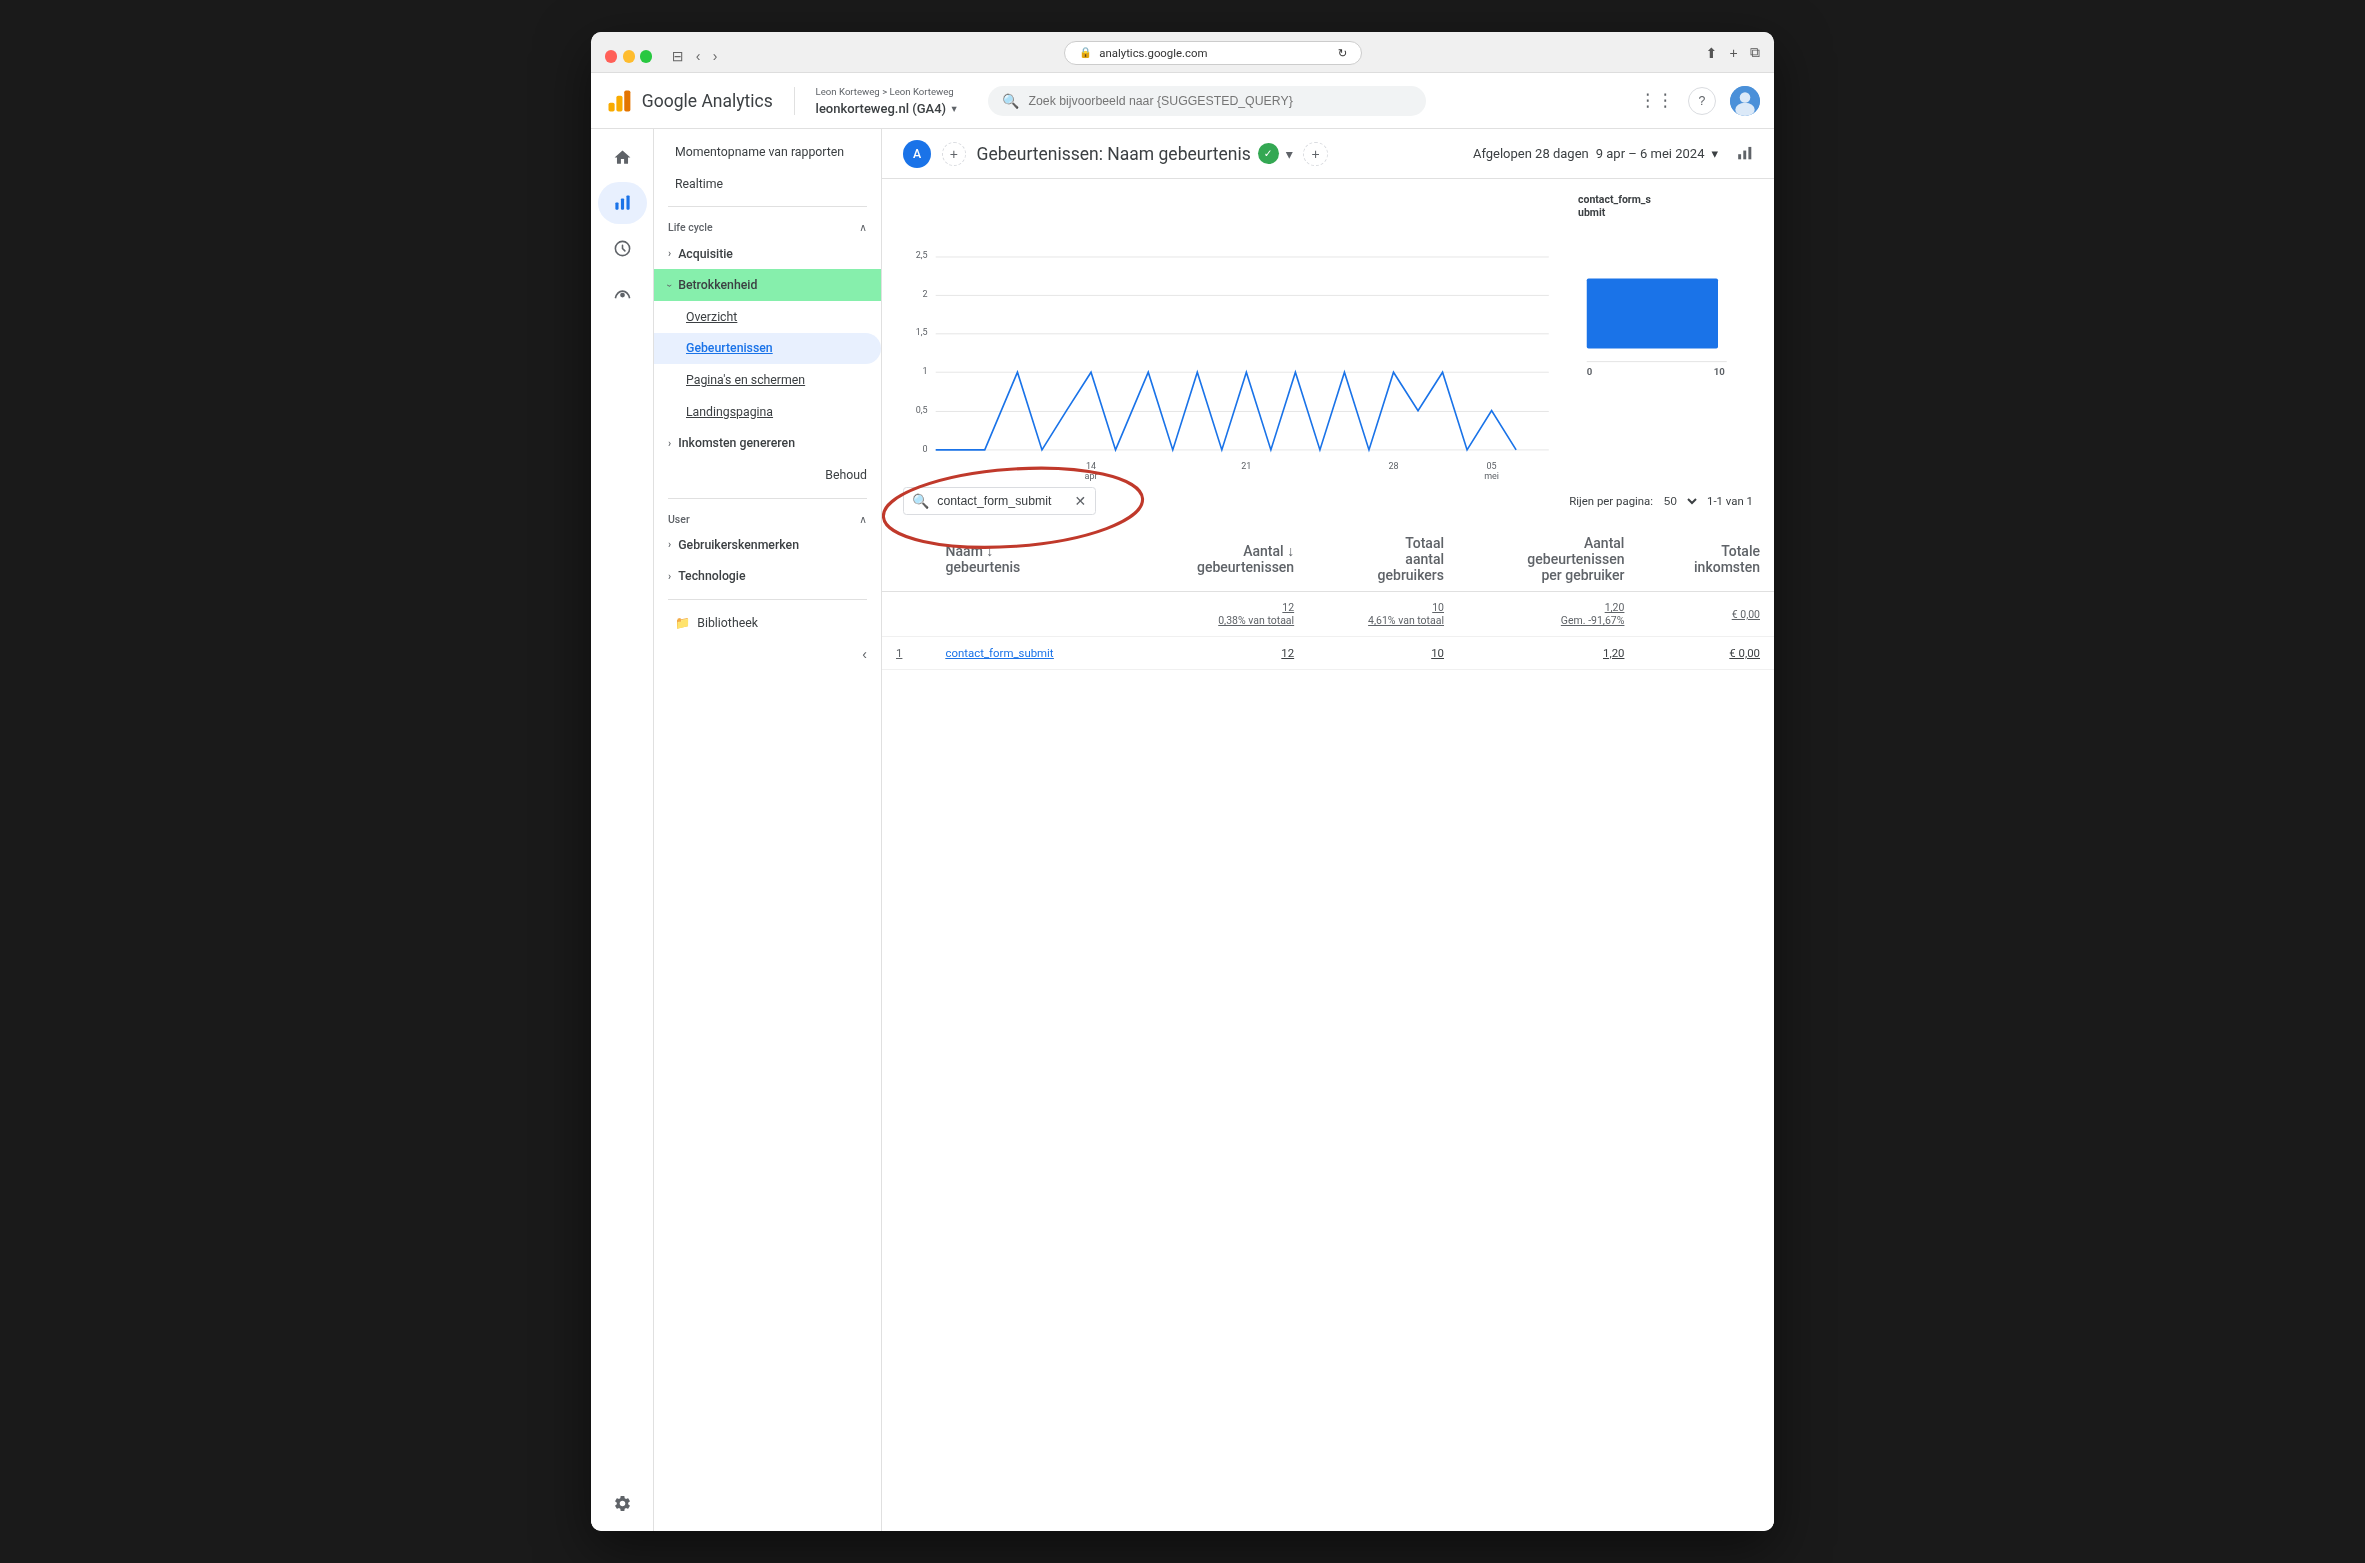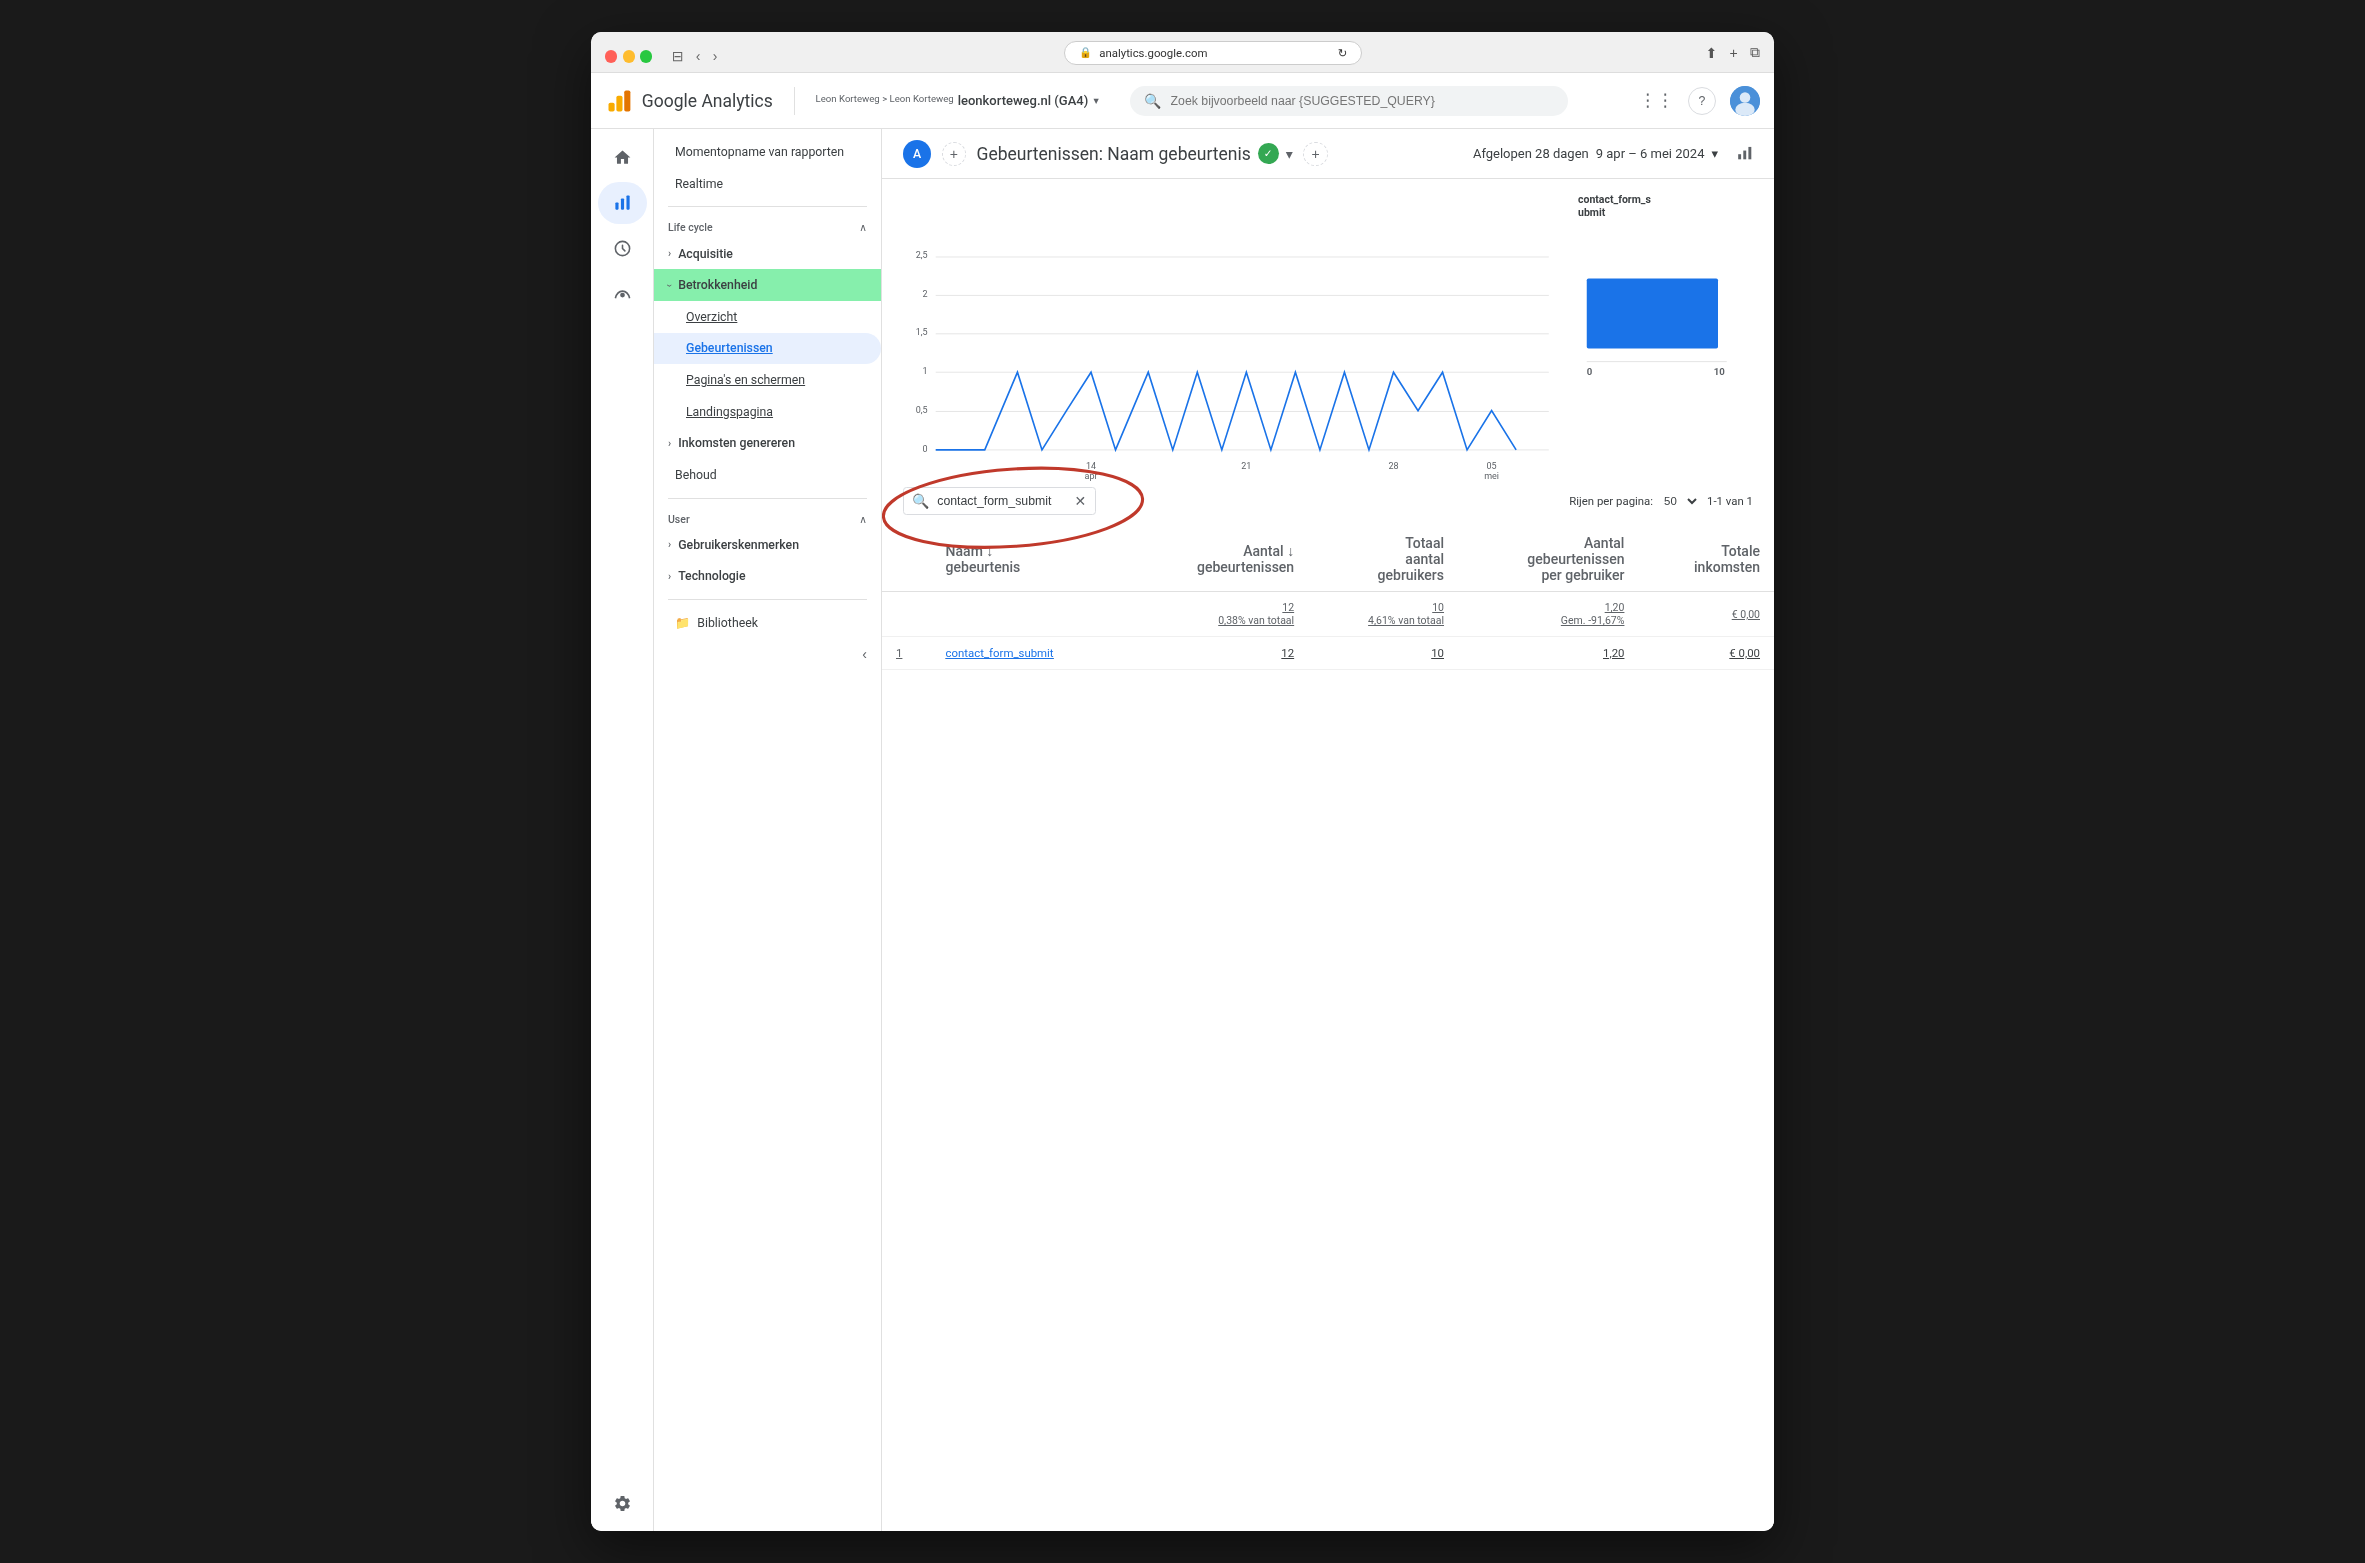--- a/index.html
+++ b/index.html
@@ -115,21 +115,21 @@
       color: #3c4043;
     }
     .header-divider {
       width: 0.9px;
       height: 28px;
       background: #e0e0e0;
       margin: 0 7px;
     }
     .breadcrumb-section {
       display: flex;
-      flex-direction: row;
+      flex-direction: column;
       gap: 4px;
     }
     .breadcrumb-top {
       font-size: 9.6px;
       color: #5f6368;
     }
     .account-selector {
       display: flex;
       align-items: center;
       gap: 5.3px;
@@ -560,21 +560,21 @@
         <div class="sidebar-item sub">
           <span>Pagina's en schermen</span>
         </div>
         <div class="sidebar-item sub">
           <span>Landingspagina</span>
         </div>
         <div class="sidebar-item parent">
           <span class="expand-icon">›</span>
           <span>Inkomsten genereren</span>
         </div>
-        <div class="sidebar-item" style="padding-left:21px;">
+        <div class="sidebar-item" style="padding-left:21px;justify-content:flex-end;">
           <span>Behoud</span>
         </div>
         <div class="sidebar-divider"></div>
         <div class="sidebar-section-header">
           <span>User</span>
           <span class="expand-icon">∧</span>
         </div>
         <div class="sidebar-item parent">
           <span class="expand-icon">›</span>
           <span>Gebruikerskenmerken</span>

